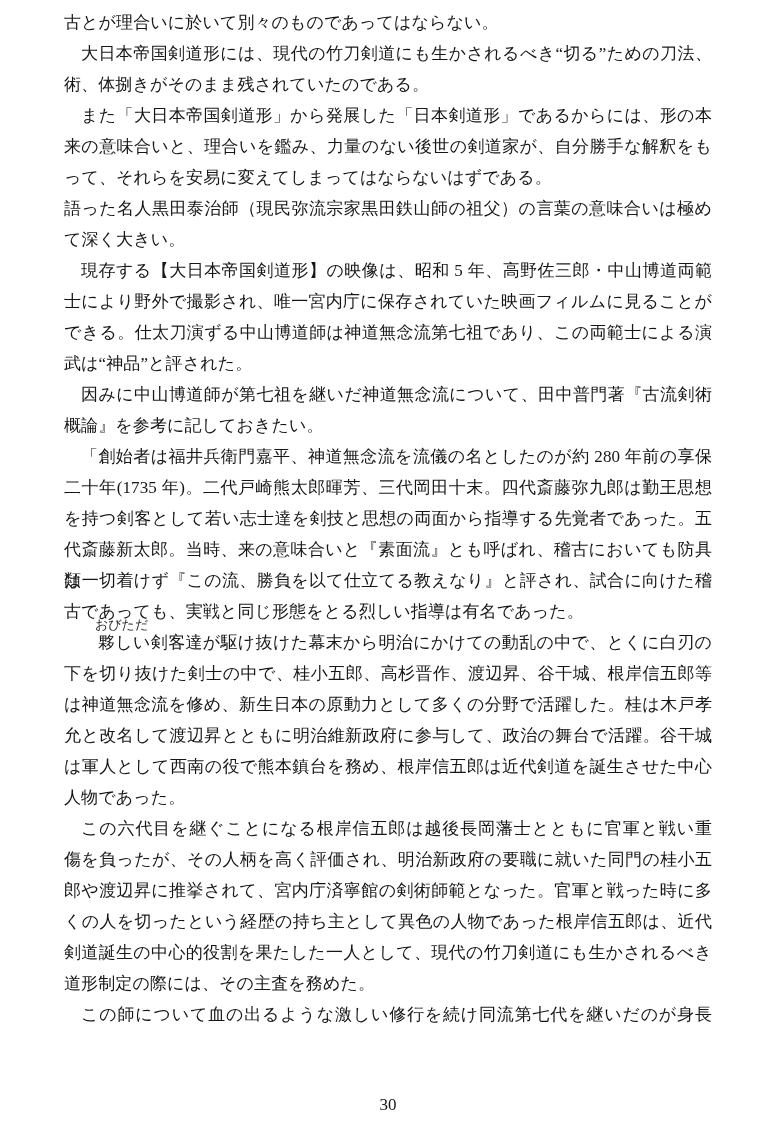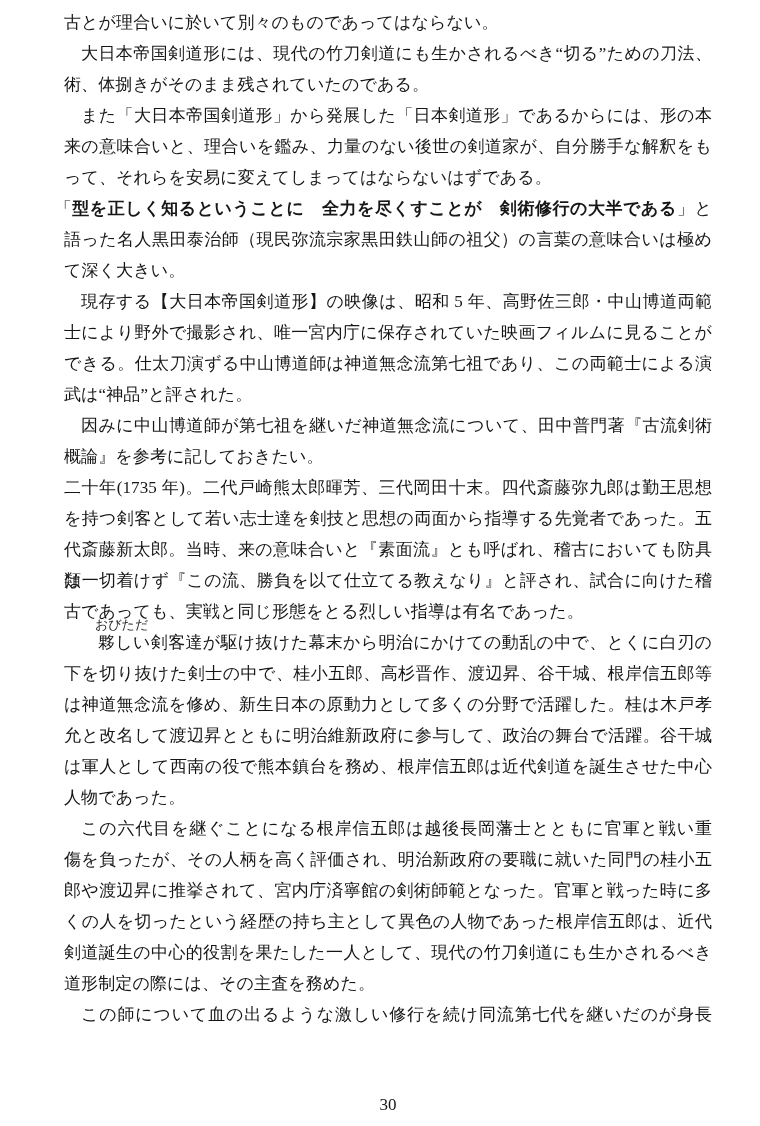--- a/index.html
+++ b/index.html
@@ -62,29 +62,29 @@
 </head>
 <body>
 
 <div class="content">
     <div class="line"><span>古とが理合いに於いて別々のものであってはならない。</span></div>
     <div class="line full indent"><span>大日本帝国剣道形には、現代の竹刀剣道にも生かされるべき“切る”ための刀法、</span></div>
     <div class="line"><span>術、体捌きがそのまま残されていたのである。</span></div>
     <div class="line full indent"><span>また「大日本帝国剣道形」から発展した「日本剣道形」であるからには、形の本</span></div>
     <div class="line full"><span>来の意味合いと、理合いを鑑み、力量のない後世の剣道家が、自分勝手な解釈をも</span></div>
     <div class="line"><span>って、それらを安易に変えてしまってはならないはずである。</span></div>
-    <div class="line full hang"><span>「</span><span class="bold">型を正しく知るということに　全力を尽くすことが　剣術修行の大半である</span><span>」と</span></div>
     <div class="line full"><span>語った名人黒田泰治師（現民弥流宗家黒田鉄山師の祖父）の言葉の意味合いは極め</span></div>
     <div class="line"><span>て深く大きい。</span></div>
     <div class="line full indent"><span>現存する【大日本帝国剣道形】の映像は、昭和 5 年、高野佐三郎・中山博道両範</span></div>
     <div class="line full"><span>士により野外で撮影され、唯一宮内庁に保存されていた映画フィルムに見ることが</span></div>
     <div class="line full"><span>できる。仕太刀演ずる中山博道師は神道無念流第七祖であり、この両範士による演</span></div>
     <div class="line"><span>武は“神品”と評された。</span></div>
     <div class="line full indent"><span>因みに中山博道師が第七祖を継いだ神道無念流について、田中普門著『古流剣術</span></div>
     <div class="line"><span>概論』を参考に記しておきたい。</span></div>
+    <div class="line full indent"><span>「創始者は福井兵衛門嘉平、神道無念流を流儀の名としたのが約 280 年前の享保</span></div>
     <div class="line full"><span>二十年(1735 年)。二代戸崎熊太郎暉芳、三代岡田十末。四代斎藤弥九郎は勤王思想</span></div>
     <div class="line full"><span>を持つ剣客として若い志士達を剣技と思想の両面から指導する先覚者であった。五</span></div>
     <div class="line full"><span>代斎藤新太郎。当時、来の意味合いと『素面流』とも呼ばれ、稽古においても防具類</span></div>
     <div class="line full"><span>は一切着けず『この流、勝負を以て仕立てる教えなり』と評され、試合に向けた稽</span></div>
     <div class="line"><span>古であっても、実戦と同じ形態をとる烈しい指導は有名であった。</span></div>
     <div class="line full indent"><span class="ruby-base">夥<span class="rt">おびただ</span></span><span>しい剣客達が駆け抜けた幕末から明治にかけての動乱の中で、とくに白刃の</span></div>
     <div class="line full"><span>下を切り抜けた剣士の中で、桂小五郎、高杉晋作、渡辺昇、谷干城、根岸信五郎等</span></div>
     <div class="line full"><span>は神道無念流を修め、新生日本の原動力として多くの分野で活躍した。桂は木戸孝</span></div>
     <div class="line full"><span>允と改名して渡辺昇とともに明治維新政府に参与して、政治の舞台で活躍。谷干城</span></div>
     <div class="line full"><span>は軍人として西南の役で熊本鎮台を務め、根岸信五郎は近代剣道を誕生させた中心</span></div>

